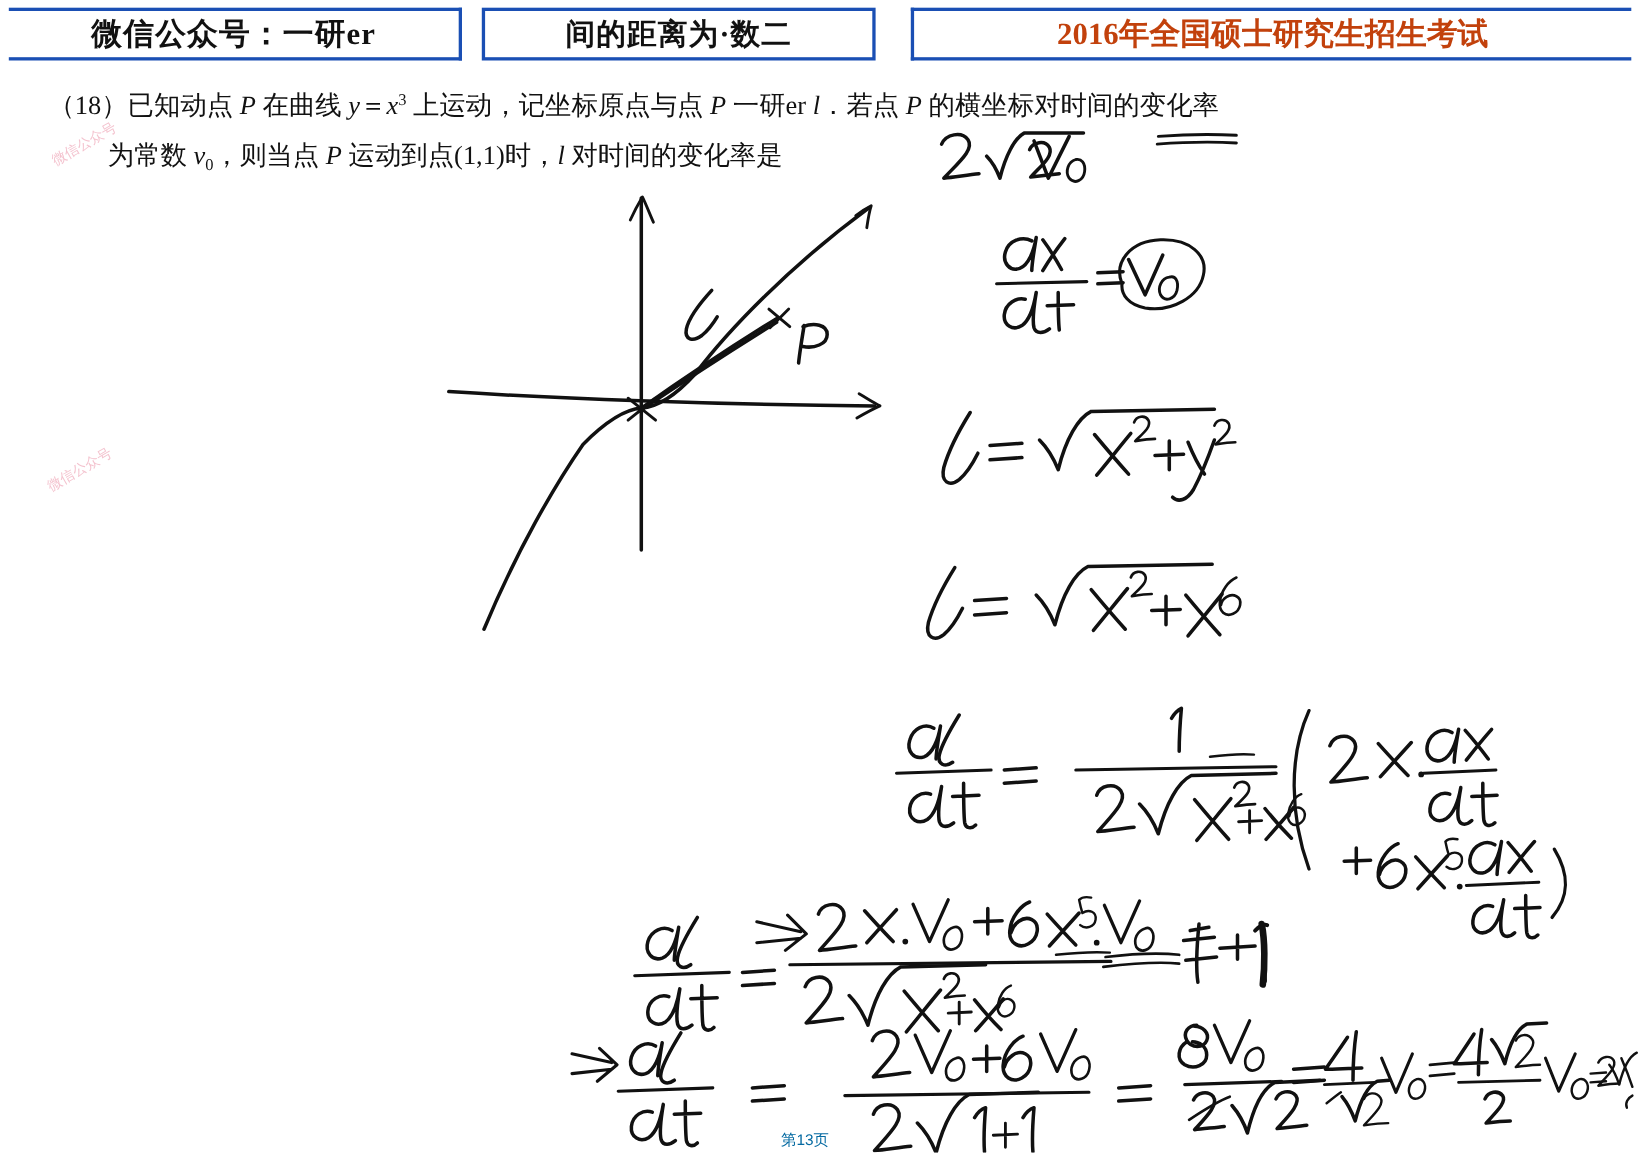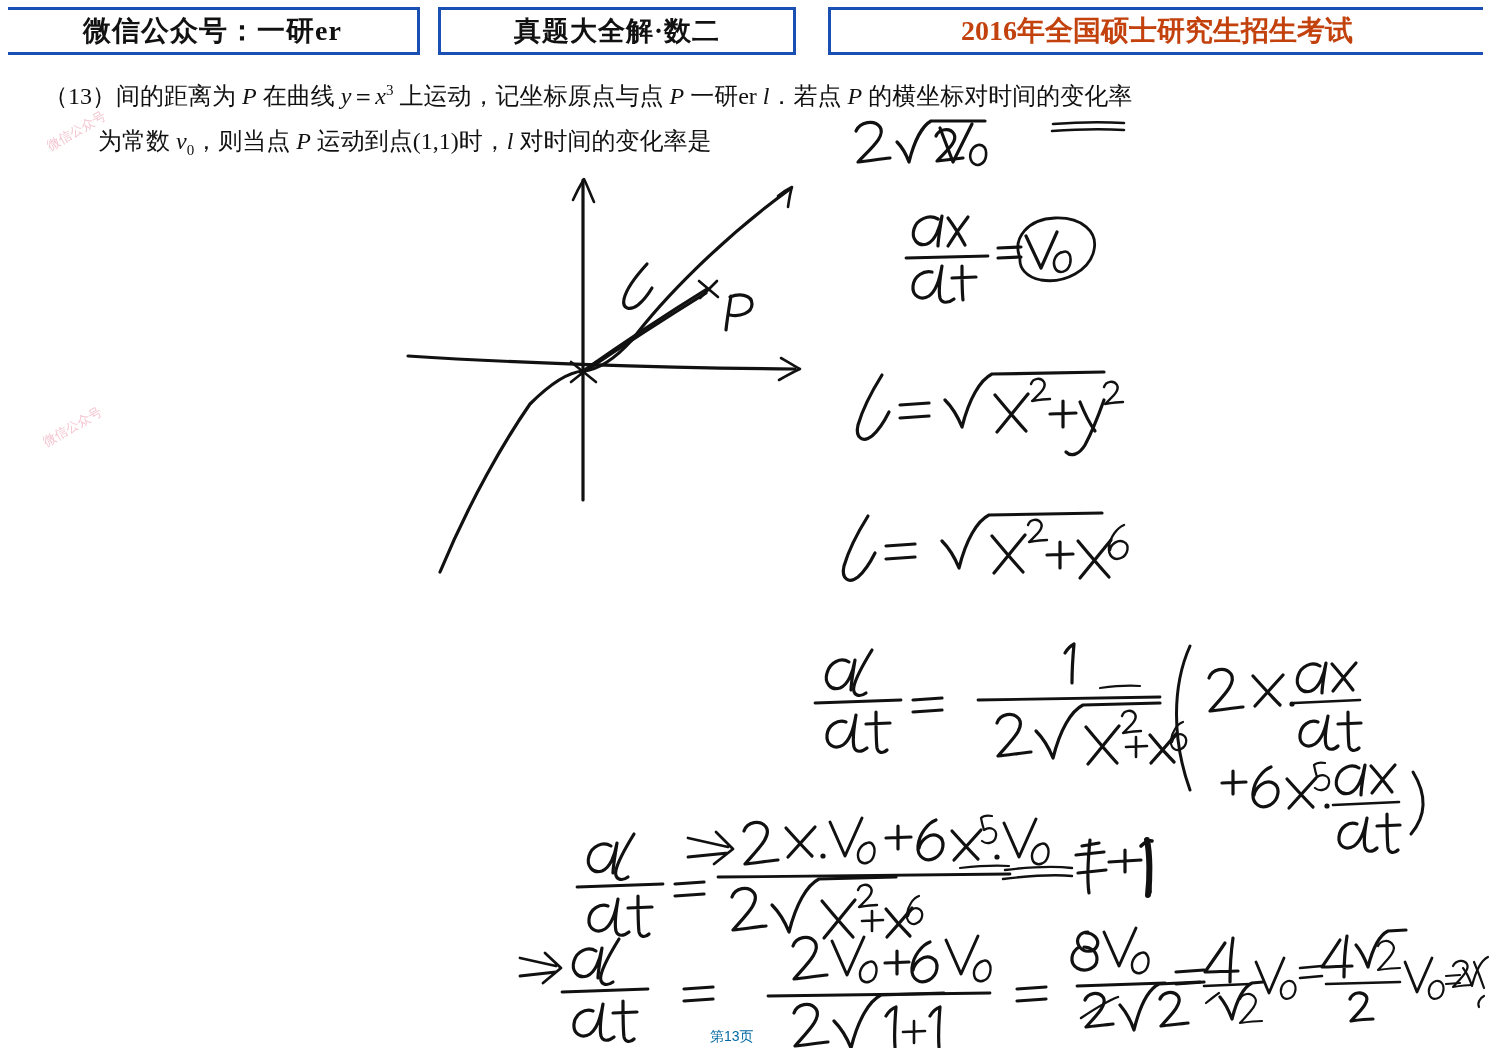--- a/index.html
+++ b/index.html
@@ -114,29 +114,29 @@
 </head>
 <body>
 
 <div id="page">
 
   <div class="header">
     <div class="hdr-box hdr-left">
       <span>微信公众号：一研er</span>
     </div>
     <div class="hdr-box hdr-mid">
-      <span>真题大全解·数二</span>
+      <span>间的距离为·数二</span>
     </div>
     <div class="hdr-box hdr-right">
       <span>2016年全国硕士研究生招生考试</span>
     </div>
   </div>
 
   <div class="qtext q-line1">
-    <span>（13）</span><span>间的距离为 </span><span class="mi">P</span><span> 在曲线 </span><span class="mi">y</span><span>＝</span><span class="mi">x</span><span class="sup">3</span><span> 上运动，记坐标原点与点 </span><span class="mi">P</span><span> 一研er </span><span class="mi">l</span><span>．若点 </span><span class="mi">P</span><span> 的横坐标对时间的变化率</span>
+    <span>（18）</span><span>已知动点 </span><span class="mi">P</span><span> 在曲线 </span><span class="mi">y</span><span>＝</span><span class="mi">x</span><span class="sup">3</span><span> 上运动，记坐标原点与点 </span><span class="mi">P</span><span> 一研er </span><span class="mi">l</span><span>．若点 </span><span class="mi">P</span><span> 的横坐标对时间的变化率</span>
   </div>
 
   <div class="qtext q-line2">
     <span>为常数 </span><span class="mi">v</span><span class="sub">0</span><span>，则当点 </span><span class="mi">P</span><span> 运动到点(1,1)时，</span><span class="mi">l</span><span> 对时间的变化率是</span>
   </div>
 
   <div class="watermark wm1">微信公众号</div>
   <div class="watermark wm2">微信公众号</div>
 
   <svg id="ink" viewBox="0 0 1491 1054">

